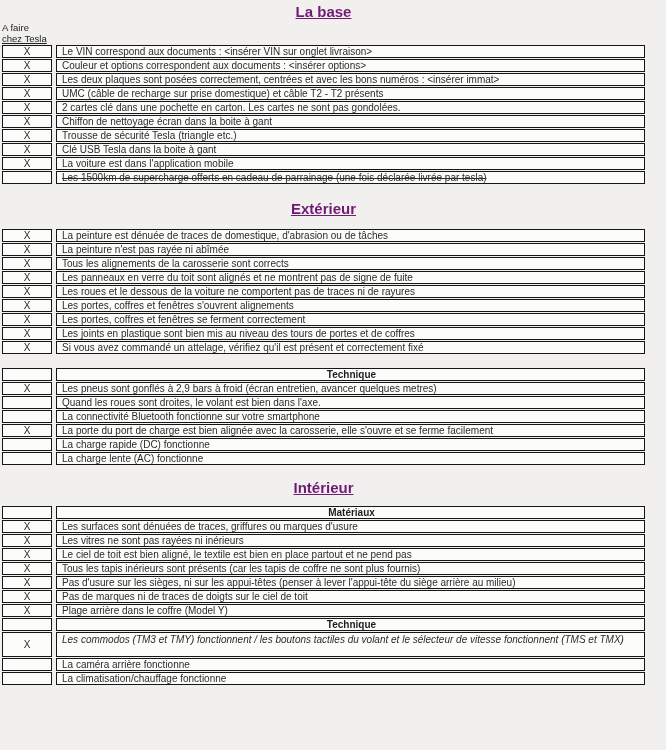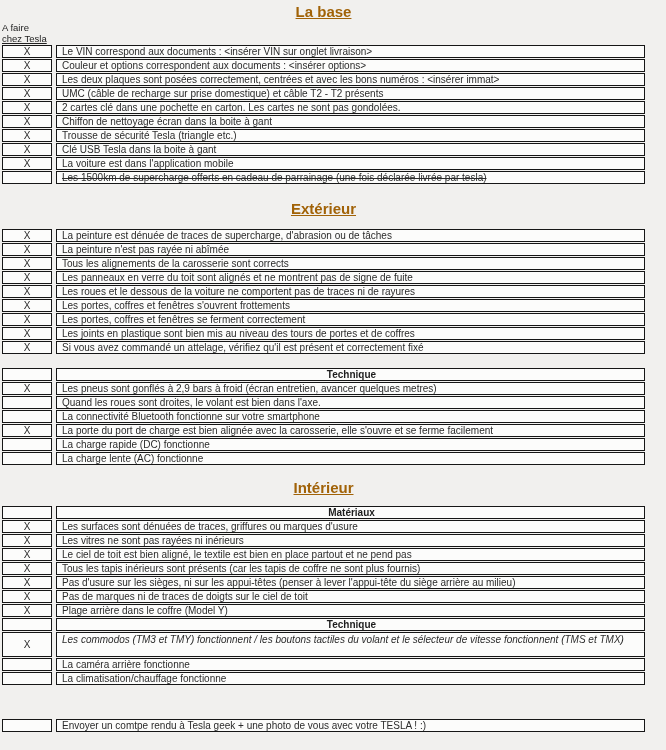--- a/index.html
+++ b/index.html
@@ -10,21 +10,21 @@
     color:#2b2b2b;
     -webkit-font-smoothing:antialiased;
   }
   .sheet{padding:4px 21px 0 2px;}
   .doc-title{
     text-align:center;
     font-weight:bold;
     font-size:15px;
     line-height:16px;
     text-decoration:underline;
-    color:#a16207;
+    color:#701a75;
   }
   .doc-title.t1{margin:0 0 3px 0;}
   .doc-title.t2{margin:17px 0 12px 0;}
   .doc-title.t3{margin:15px 0 10px 0;}
   .col-header{
     width:56px;
     text-align:left;
     font-size:9.5px;
     line-height:10.5px;
     color:#222;
@@ -125,41 +125,41 @@
       <div class="cell cb"></div>
       <div class="cell tx strike">Les 1500km de supercharge offerts en cadeau de parrainage (une fois déclarée livrée par tesla)</div>
     </div>
   </div>
 
   <div class="doc-title t2">Extérieur</div>
 
   <div class="tbl">
     <div class="row">
       <div class="cell cb">X</div>
-      <div class="cell tx">La peinture est dénuée de traces de supercharge, d'abrasion ou de tâches</div>
+      <div class="cell tx">La peinture est dénuée de traces de domestique, d'abrasion ou de tâches</div>
     </div>
     <div class="row">
       <div class="cell cb">X</div>
       <div class="cell tx">La peinture n'est pas rayée ni abîmée</div>
     </div>
     <div class="row">
       <div class="cell cb">X</div>
       <div class="cell tx">Tous les alignements de la carosserie sont corrects</div>
     </div>
     <div class="row">
       <div class="cell cb">X</div>
       <div class="cell tx">Les panneaux en verre du toit sont alignés et ne montrent pas de signe de fuite</div>
     </div>
     <div class="row">
       <div class="cell cb">X</div>
       <div class="cell tx">Les roues et le dessous de la voiture ne comportent pas de traces ni de rayures</div>
     </div>
     <div class="row">
       <div class="cell cb">X</div>
-      <div class="cell tx">Les portes, coffres et fenêtres s'ouvrent frottements</div>
+      <div class="cell tx">Les portes, coffres et fenêtres s'ouvrent alignements</div>
     </div>
     <div class="row">
       <div class="cell cb">X</div>
       <div class="cell tx">Les portes, coffres et fenêtres se ferment correctement</div>
     </div>
     <div class="row">
       <div class="cell cb">X</div>
       <div class="cell tx">Les joints en plastique sont bien mis au niveau des tours de portes et de coffres</div>
     </div>
     <div class="row">
@@ -245,20 +245,14 @@
     <div class="row">
       <div class="cell cb"></div>
       <div class="cell tx">La caméra arrière fonctionne</div>
     </div>
     <div class="row">
       <div class="cell cb"></div>
       <div class="cell tx">La climatisation/chauffage fonctionne</div>
     </div>
   </div>
 
-  <div class="tbl footer-gap">
-    <div class="row">
-      <div class="cell cb"></div>
-      <div class="cell tx">Envoyer un comtpe rendu à Tesla geek + une photo de vous avec votre TESLA ! :)</div>
-    </div>
-  </div>
 
 </div>
 
 </body></html>

